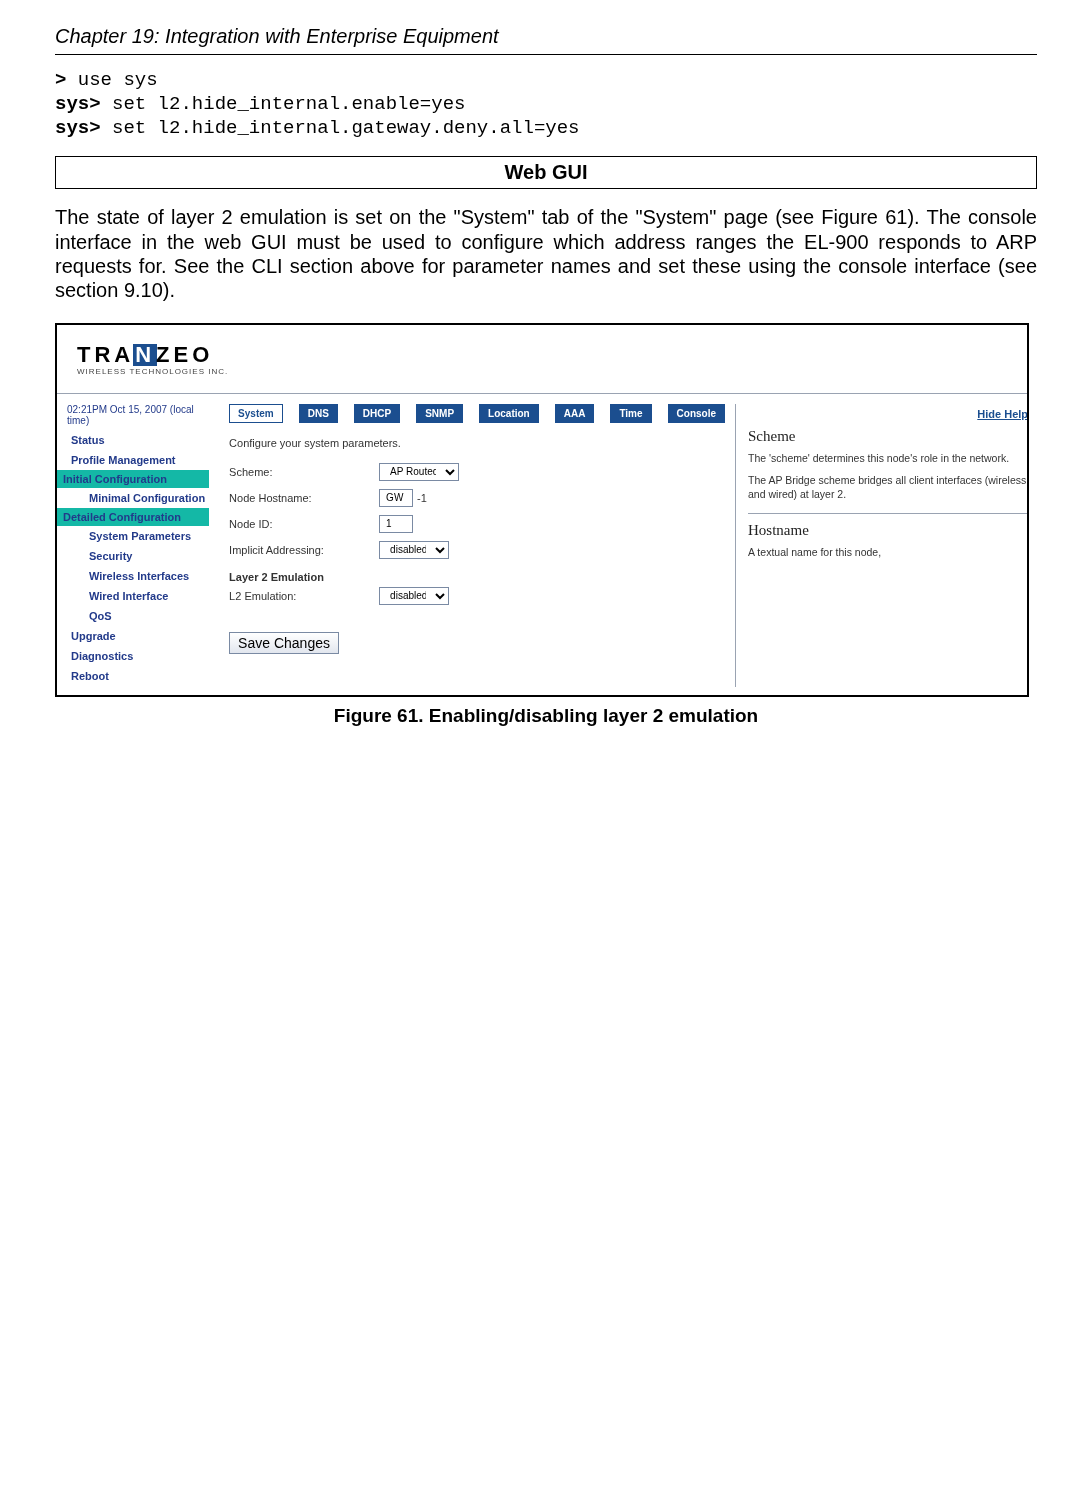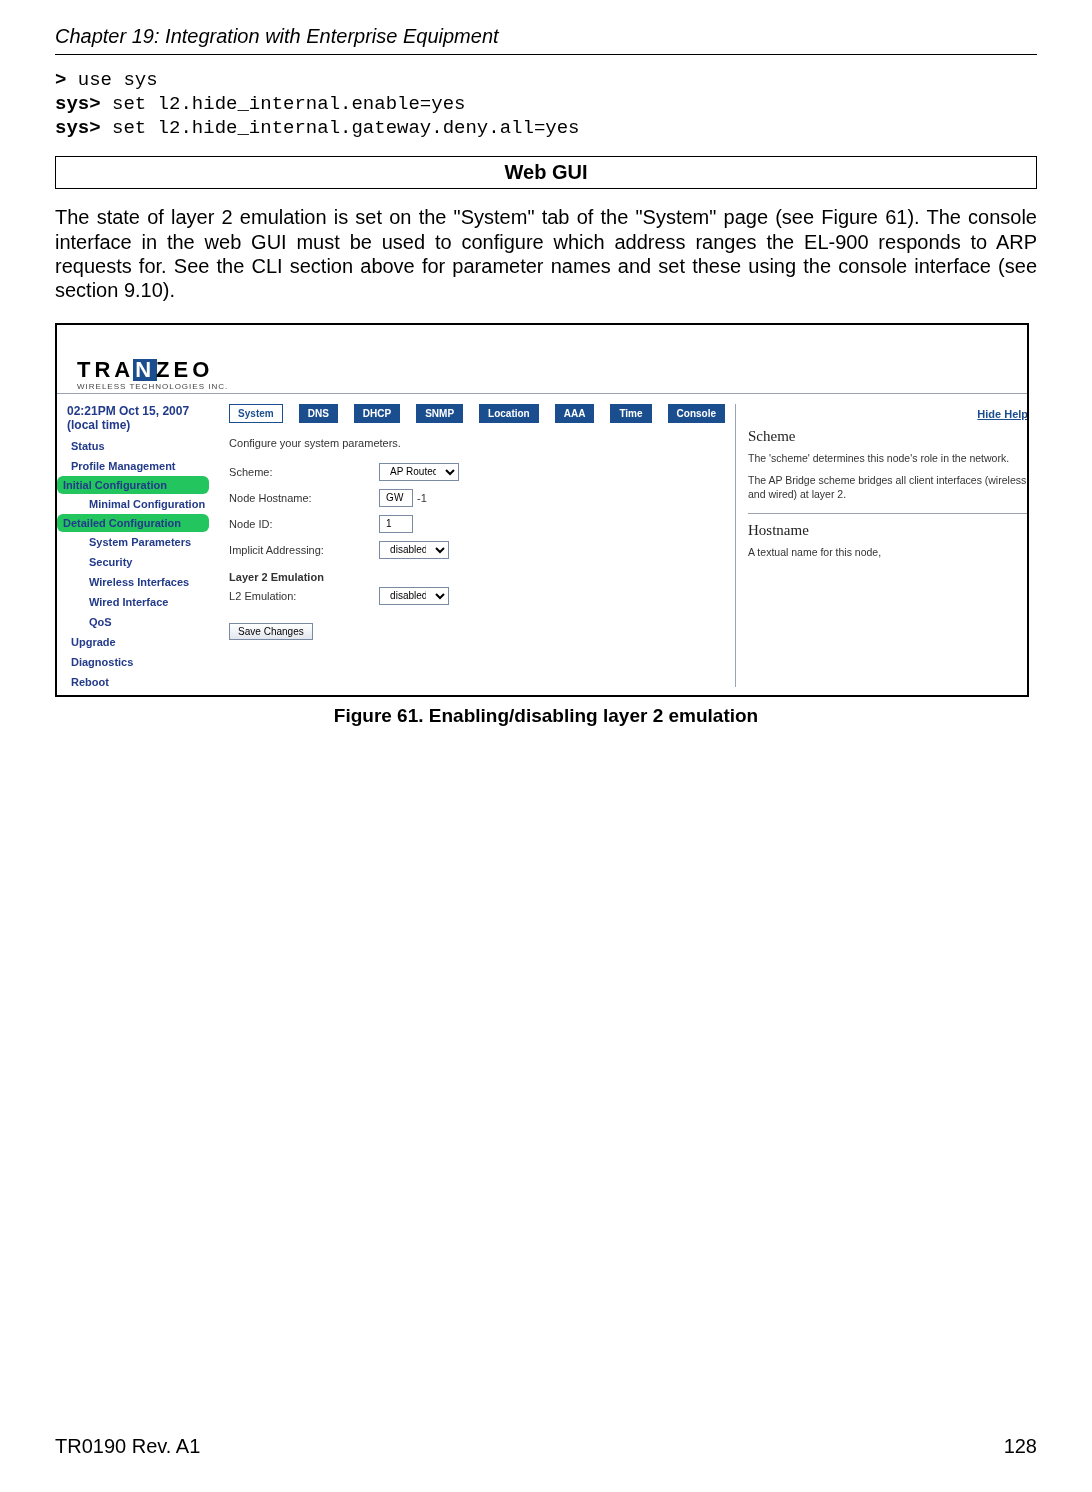--- a/index.html
+++ b/index.html
@@ -59,21 +59,21 @@
     font-size: 11px;
     color: #333;
     background: #fff;
     overflow: hidden;
     margin-bottom: 8px;
   }
   .fig-header {
     height: 62px;
     border-bottom: 1px solid #9aa3b2;
     display: flex;
-    align-items: flex-end;
+    align-items: center;
     padding: 4px 10px 2px 20px;
   }
   .logo-wrap { }
   .logo-top {
     font-size: 22px;
     font-weight: bold;
     letter-spacing: 4px;
     color: #000;
     line-height: 1;
   }
@@ -96,38 +96,37 @@
     overflow: hidden;
   }
   .sidebar {
     width: 208px;
     background: #fff;
     padding: 6px 0 0 0;
     font-size: 11px;
   }
   .sidebar .sb-time {
     color: #223a8a;
-    font-weight: bold;
+    font-weight: normal;
     padding: 4px 4px 4px 10px;
-    font-size: 12px;
+    font-size: 10px;
   }
   .sb-item {
     color: #223a8a;
     font-weight: bold;
     padding: 4px 4px 4px 14px;
     font-size: 11px;
     white-space: nowrap;
   }
   .sb-group {
     color: #223a8a;
-    background: #22c55e;
+    background: #14b8a6;
     font-weight: bold;
     padding: 3px 4px 3px 6px;
     font-size: 11px;
-    border-radius: 6px;
   }
   .sb-sub {
     color: #223a8a;
     font-weight: bold;
     padding: 4px 4px 4px 32px;
     font-size: 11px;
     white-space: nowrap;
   }
   .main-area {
     flex: 1;
@@ -177,25 +176,25 @@
   select.mini { width: 80px; }
   input.mini { width: 34px; }
   .form-section-title {
     font-weight: bold;
     font-size: 11px;
     margin-top: 12px;
     margin-bottom: 4px;
     color: #333;
   }
   .save-btn {
-    font-size: 10px;
+    font-size: 14px;
     padding: 2px 8px;
     border: 1px solid #7a8aa3;
     background: linear-gradient(#fff,#e2e6ee);
-    margin-top: 10px;
+    margin-top: 19px;
   }
   .help-col {
     width: 280px;
     border-left: 1px solid #9aa3b2;
     padding: 4px 8px 4px 12px;
     font-size: 11px;
     color: #333;
   }
   .help-link {
     text-align: right;
@@ -327,18 +326,14 @@
           <hr class="help-sep">
           <div class="help-h">Hostname</div>
           <div class="help-p">A textual name for this node,</div>
         </div>
       </div>
     </div>
   </div>
 
   <div class="figure-caption">Figure 61. Enabling/disabling layer 2 emulation</div>
 
-  <div class="footer">
-    <span>TR0190 Rev. A1</span>
-    <span>128</span>
-  </div>
 
 </div>
 
 </body></html>

